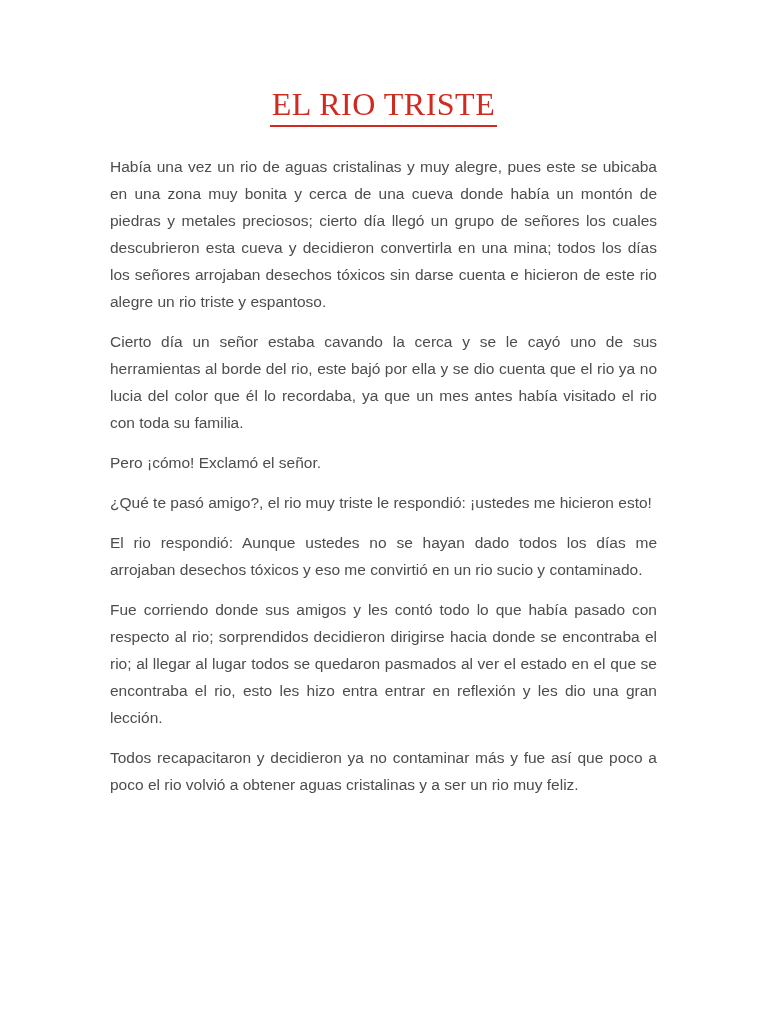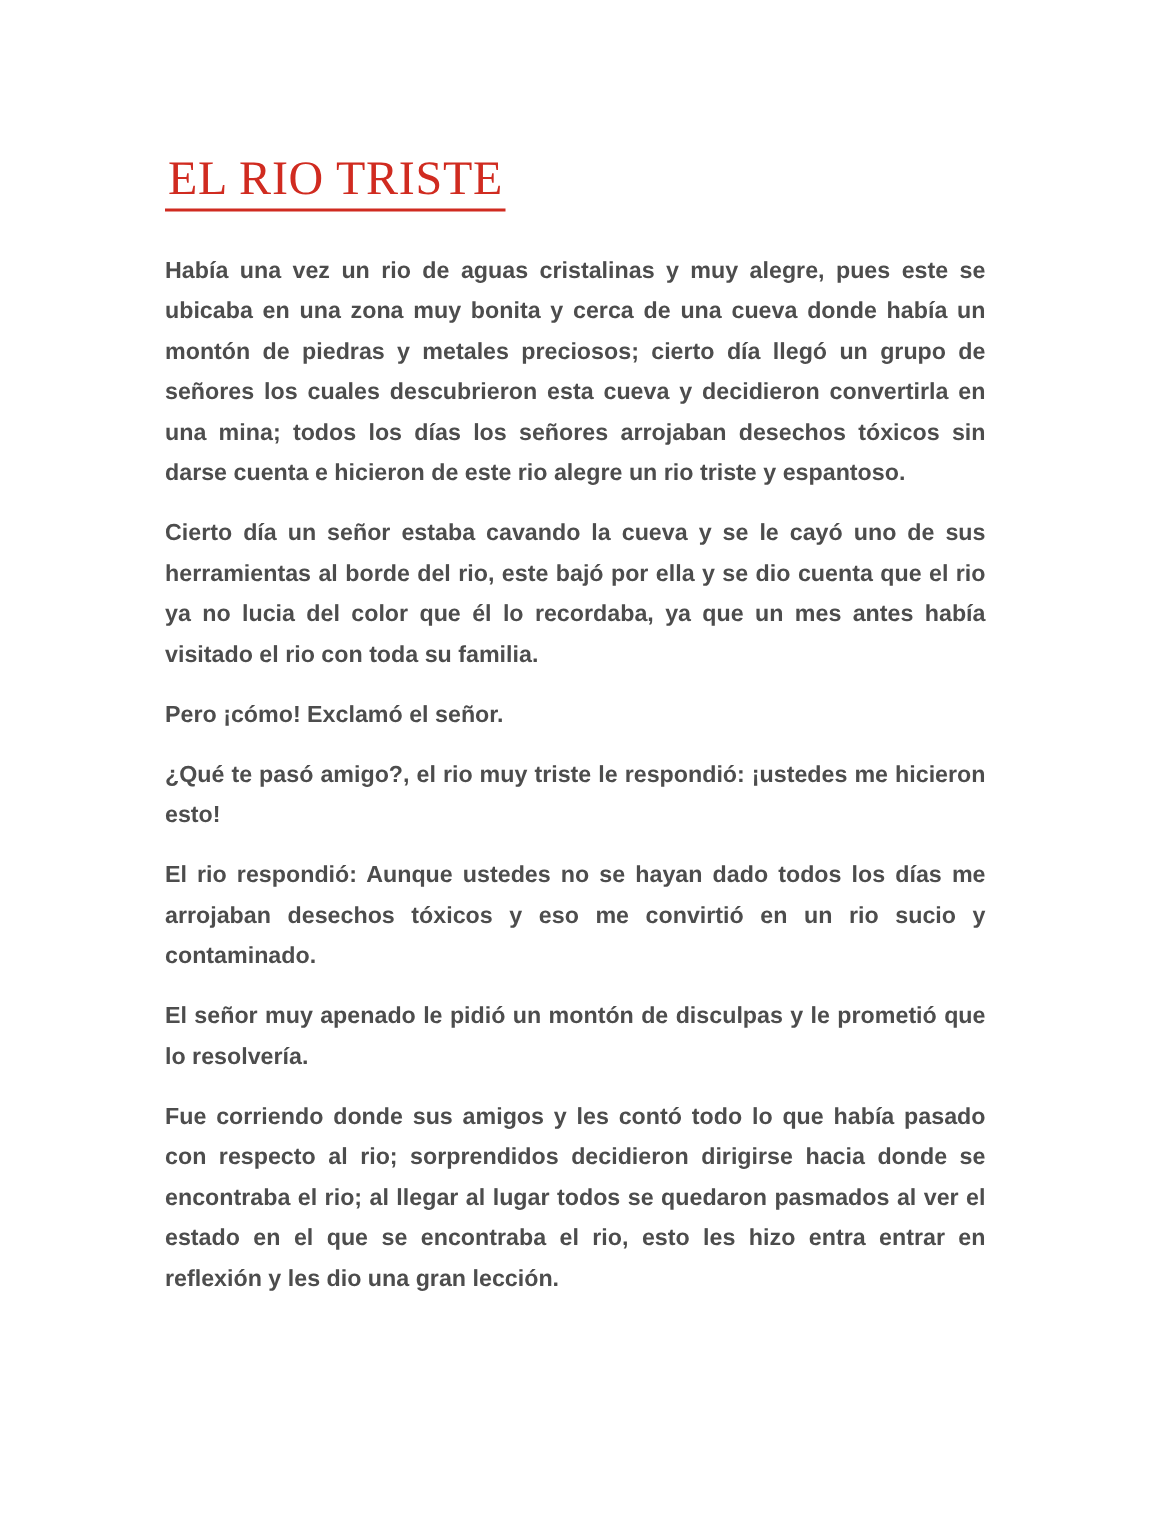--- a/index.html
+++ b/index.html
@@ -14,53 +14,52 @@
     overflow: hidden;
   }
   .doc-page {
     box-sizing: border-box;
     width: 768px;
     height: 1024px;
     background: #ffffff;
     padding: 84px 111px 0 110px;
   }
   .doc-title {
-    margin: 16px 0 26px 0;
-    text-align: left;
+    margin: 2px 0 26px 0;
+    text-align: center;
     font-family: "Liberation Serif", serif;
     font-weight: 400;
     font-size: 32px;
     letter-spacing: 0.5px;
     color: var(--title-color, #d02b20);
   }
   .doc-title .title-underline {
     display: inline-block;
     border-bottom: 2px solid currentColor;
     padding: 0 2px 2px 2px;
   }
   .doc-body {
     width: 547px;
   }
   .doc-paragraph {
     margin: 0 0 13px 0;
     font-size: 15.5px;
     line-height: 27px;
     color: #4d4d4d;
     text-align: justify;
-    font-weight: bold;
   }
 </style>
 </head>
 <body>
 
 <div class="doc-page">
   <h1 class="doc-title"><span class="title-underline">EL RIO TRISTE</span></h1>
 
   <div class="doc-body">
     <p class="doc-paragraph">Había una vez un rio de aguas cristalinas y muy alegre, pues este se ubicaba en una zona muy bonita y cerca de una cueva donde había un montón de piedras y metales preciosos; cierto día llegó un grupo de señores los cuales descubrieron esta cueva y decidieron convertirla en una mina; todos los días los señores arrojaban desechos tóxicos sin darse cuenta e hicieron de este rio alegre un rio triste y espantoso.</p>
-    <p class="doc-paragraph">Cierto día un señor estaba cavando la cueva y se le cayó uno de sus herramientas al borde del rio, este bajó por ella y se dio cuenta que el rio ya no lucia del color que él lo recordaba, ya que un mes antes había visitado el rio con toda su familia.</p>
+    <p class="doc-paragraph">Cierto día un señor estaba cavando la cerca y se le cayó uno de sus herramientas al borde del rio, este bajó por ella y se dio cuenta que el rio ya no lucia del color que él lo recordaba, ya que un mes antes había visitado el rio con toda su familia.</p>
     <p class="doc-paragraph">Pero ¡cómo! Exclamó el señor.</p>
     <p class="doc-paragraph">¿Qué te pasó amigo?, el rio muy triste le respondió: ¡ustedes me hicieron esto!</p>
     <p class="doc-paragraph">El rio respondió: Aunque ustedes no se hayan dado todos los días me arrojaban desechos tóxicos y eso me convirtió en un rio sucio y contaminado.</p>
-    <p class="doc-paragraph">El señor muy apenado le pidió un montón de disculpas y le prometió que lo resolvería.</p>
     <p class="doc-paragraph">Fue corriendo donde sus amigos y les contó todo lo que había pasado con respecto al rio; sorprendidos decidieron dirigirse hacia donde se encontraba el rio; al llegar al lugar todos se quedaron pasmados al ver el estado en el que se encontraba el rio, esto les hizo entra entrar en reflexión y les dio una gran lección.</p>
+    <p class="doc-paragraph">Todos recapacitaron y decidieron ya no contaminar más y fue así que poco a poco el rio volvió a obtener aguas cristalinas y a ser un rio muy feliz.</p>
   </div>
 </div>
 
 </body></html>

